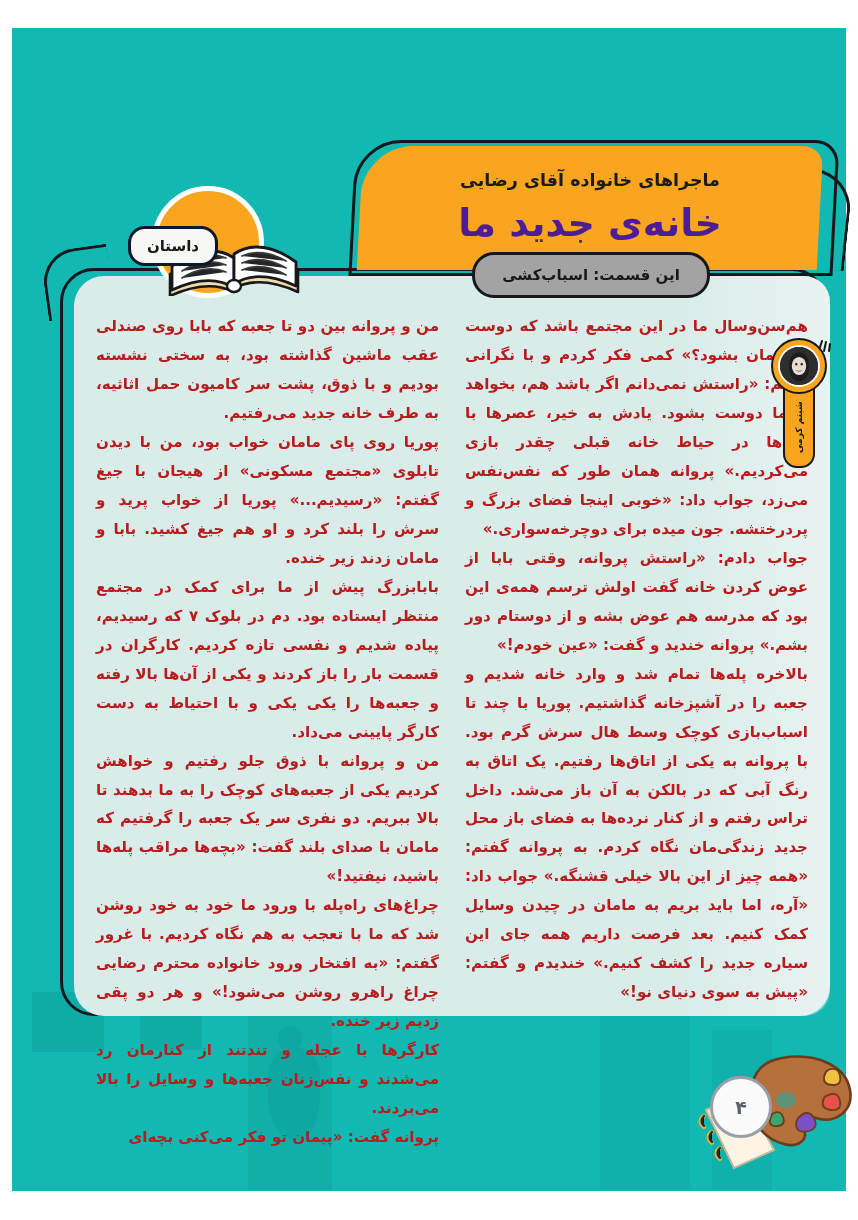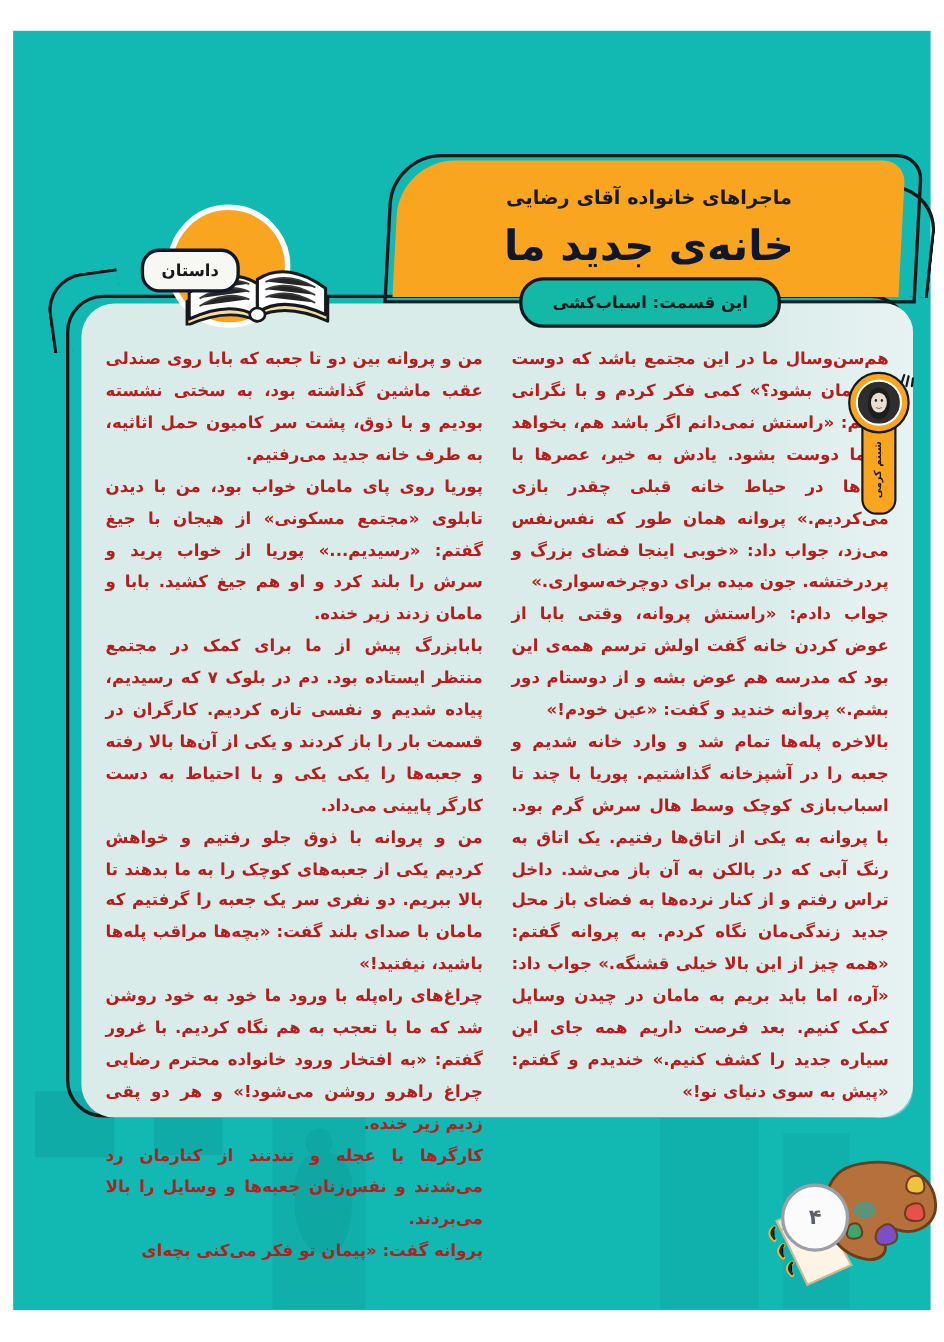--- a/index.html
+++ b/index.html
@@ -80,28 +80,28 @@
   .header-text{
     position:absolute;left:360px;top:146px;width:460px;height:124px;
     display:flex;flex-direction:column;align-items:center;justify-content:center;
     gap:12px;text-align:center;
   }
   .kicker{
     font-size:17.5px;font-weight:700;color:#1b1b1b;letter-spacing:.2px;
     line-height:1.1;
   }
   .title{
-    font-size:38px;font-weight:800;color:#0f172a;line-height:1.12;
+    font-size:38px;font-weight:800;color:#4c1d95;line-height:1.12;
     letter-spacing:-.5px;
   }
 
   
   .subtitle-pill{
     position:absolute;left:472px;top:252px;width:232px;height:40px;
-    background:#14b8a6;border:3px solid #16181c;border-radius:22px;
+    background:#a3a3a3;border:3px solid #16181c;border-radius:22px;
     display:flex;align-items:center;justify-content:center;
     font-size:15px;font-weight:700;color:#17181b;
     z-index:6;
   }
 
   
   .badge-wrap{position:absolute;left:106px;top:186px;width:200px;height:124px;z-index:7;}
   .badge-circle{
     position:absolute;left:46px;top:0;width:112px;height:112px;border-radius:50%;
     background:#f9a520;border:5px solid #ffffff;box-sizing:border-box;

